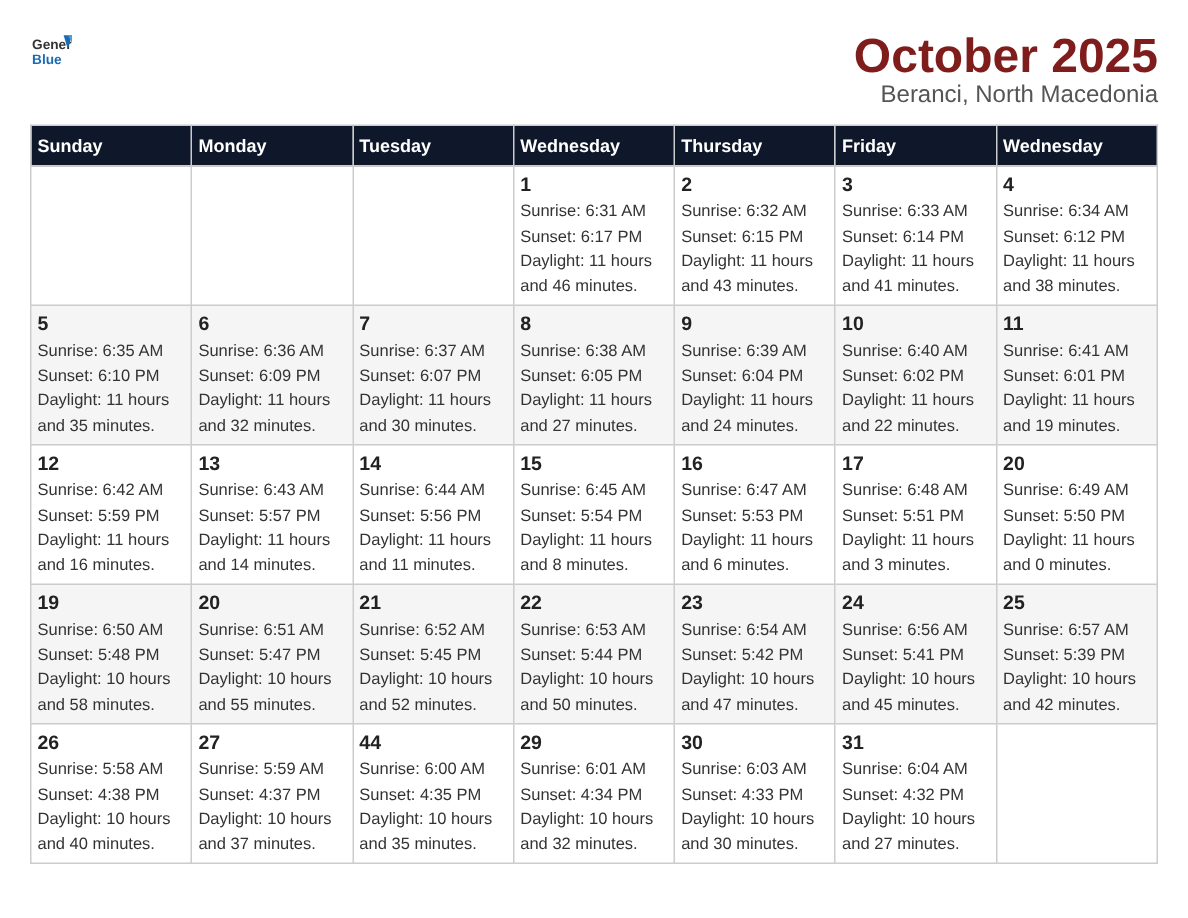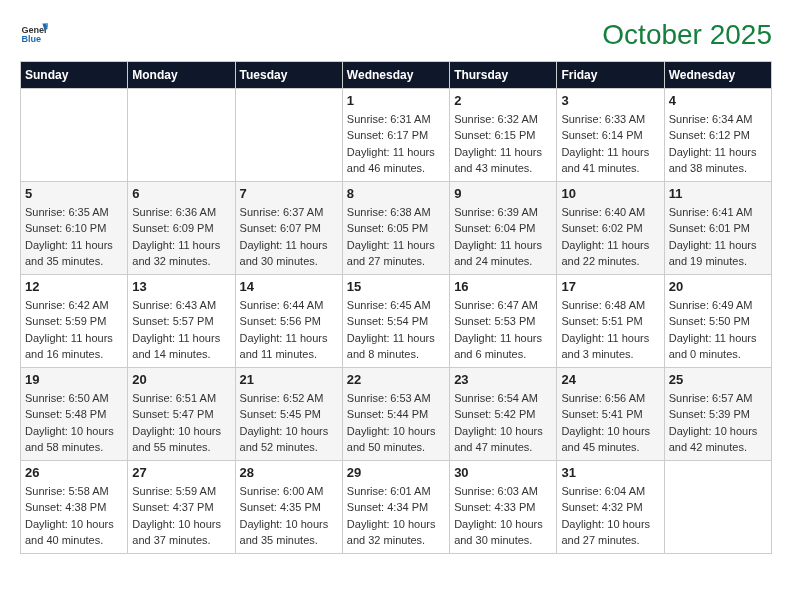--- a/index.html
+++ b/index.html
@@ -22,23 +22,23 @@
       gap: 4px;
     }
     .logo-icon {
       width: 28px;
       height: 28px;
     }
     .title-block {
       text-align: right;
     }
     .main-title {
-      font-size: 28px;
-      font-weight: normal;
-      color: #15803d;
+      font-size: 32px;
+      font-weight: bold;
+      color: #7f1d1d;
       line-height: 1.1;
     }
     .subtitle {
       font-size: 16px;
       color: #555;
     }
     .calendar {
       width: 100%;
       border-collapse: collapse;
       font-size: 11px;
@@ -86,20 +86,21 @@
   <div class="logo">
     <svg class="logo-icon" viewBox="0 0 40 40">
       <text x="2" y="18" font-size="13" font-weight="bold" fill="#333">General</text>
       <text x="2" y="32" font-size="13" font-weight="bold" fill="#1a6bb5">Blue</text>
       <polygon points="32,5 40,5 36,18" fill="#1a6bb5"></polygon>
       <polygon points="36,5 40,5 40,12" fill="#4a9fd4"></polygon>
     </svg>
   </div>
   <div class="title-block">
     <div class="main-title">October 2025</div>
+    <div class="subtitle">Beranci, North Macedonia</div>
   </div>
 </div>
 
 <table class="calendar">
   <thead>
     <tr id="weekday-header">
     <th>Sunday</th>
         <th>Monday</th>
         <th>Tuesday</th>
         <th>Wednesday</th>
@@ -223,21 +224,21 @@
       <tr>
         <td>
           <span class="day-num">26</span>
           <div class="day-info">Sunrise: 5:58 AM<br>Sunset: 4:38 PM<br>Daylight: 10 hours<br>and 40 minutes.</div>
         </td>
         <td>
           <span class="day-num">27</span>
           <div class="day-info">Sunrise: 5:59 AM<br>Sunset: 4:37 PM<br>Daylight: 10 hours<br>and 37 minutes.</div>
         </td>
         <td>
-          <span class="day-num">28</span>
+          <span class="day-num">44</span>
           <div class="day-info">Sunrise: 6:00 AM<br>Sunset: 4:35 PM<br>Daylight: 10 hours<br>and 35 minutes.</div>
         </td>
         <td>
           <span class="day-num">29</span>
           <div class="day-info">Sunrise: 6:01 AM<br>Sunset: 4:34 PM<br>Daylight: 10 hours<br>and 32 minutes.</div>
         </td>
         <td>
           <span class="day-num">30</span>
           <div class="day-info">Sunrise: 6:03 AM<br>Sunset: 4:33 PM<br>Daylight: 10 hours<br>and 30 minutes.</div>
         </td>

